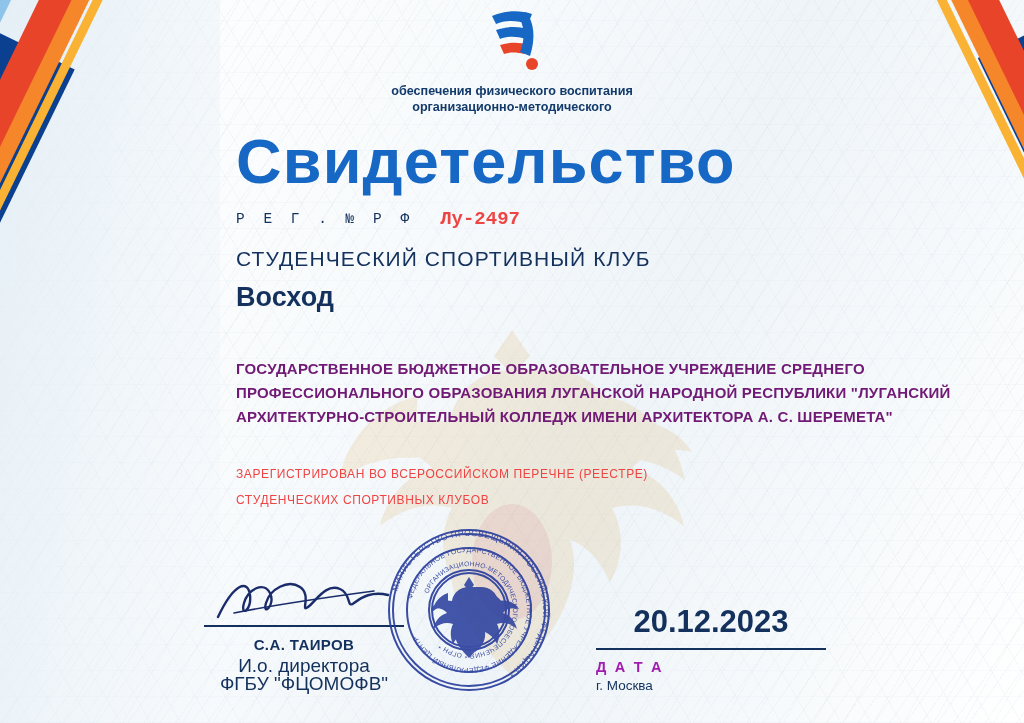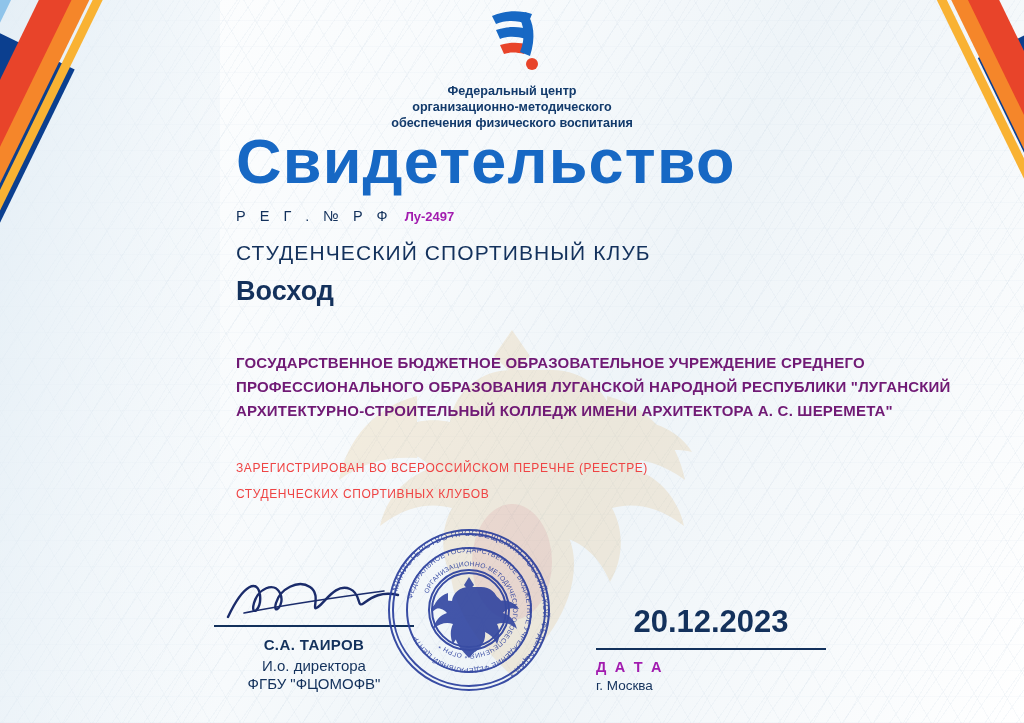--- a/index.html
+++ b/index.html
@@ -139,32 +139,33 @@
     font-size: 63px;
     line-height: 70px;
     font-weight: bold;
     color: #1768c4;
     letter-spacing: 1.2px;
   }
   .reg-row {
     margin-top: 12px;
     display: flex;
     align-items: center;
-    gap: 12px;
+    gap: 26px;
+    font-family: Liberation Mono, monospace;
   }
   .reg-label {
     font-size: 14.5px;
     letter-spacing: 5px;
     color: #13315c;
     font-weight: 500;
   }
   .reg-value {
-    font-size: 13px;
-    font-weight: bold;
-    color: #a21caf;
+    font-size: 19px;
+    font-weight: bold;
+    color: #ef4444;
   }
   .club-kind {
     margin-top: 17px;
     font-size: 21px;
     letter-spacing: 1.1px;
     color: #13315c;
     font-weight: 500;
   }
   .club-name {
     margin-top: 11px;
@@ -186,40 +187,40 @@
     font-size: 12px;
     line-height: 26px;
     color: #ef4444;
     letter-spacing: .6px;
     font-weight: 500;
   }
 
   
   .sign-block {
     position: absolute;
-    left: 214px;
+    left: 204px;
     bottom: 30px;
     width: 200px;
     text-align: center;
     z-index: 6;
   }
   .sign-scribble { height: 52px; }
   .sign-rule {
     border-top: 2px solid #13315c;
     margin: 0 0 9px 0;
   }
   .sign-name {
     font-size: 15px;
     font-weight: bold;
     color: #13315c;
     letter-spacing: .4px;
   }
   .sign-role {
     margin-top: 4px;
-    font-size: 15px;
+    font-size: 19px;
     line-height: 18px;
     color: #13315c;
   }
 
   
   .date-block {
     position: absolute;
     left: 596px;
     bottom: 30px;
     width: 230px;
@@ -309,23 +310,22 @@
     <div>
       <svg width="92" height="68" viewBox="0 0 92 68" aria-hidden="true">
         <path d="M26 8 C40 2 54 2 66 6 L62 16 C50 12 40 12 30 16 Z" fill="#1768c4"></path>
         <path d="M30 22 C42 18 54 18 64 22 L60 31 C50 28 42 28 34 31 Z" fill="#1768c4"></path>
         <path d="M34 37 C44 34 54 34 62 37 L58 46 C50 44 44 44 38 46 Z" fill="#e8442a"></path>
         <path d="M60 4 C68 14 70 30 64 48 L54 44 C60 30 58 16 52 8 Z" fill="#1768c4"></path>
         <circle cx="66" cy="56" r="6" fill="#e8442a"></circle>
       </svg>
     </div>
     <div class="fc-text">
-      <div>Федеральный центр</div>
+      <div>обеспечения физического воспитания</div>
       <div>организационно-методического</div>
-      <div>обеспечения физического воспитания</div>
     </div>
   </div>
 
   <div class="content">
     <div class="title">Свидетельство</div>
 
     <div class="reg-row">
       <span class="reg-label">Р Е Г .   №   Р Ф</span>
       <span class="reg-value">Лу-2497</span>
     </div>

